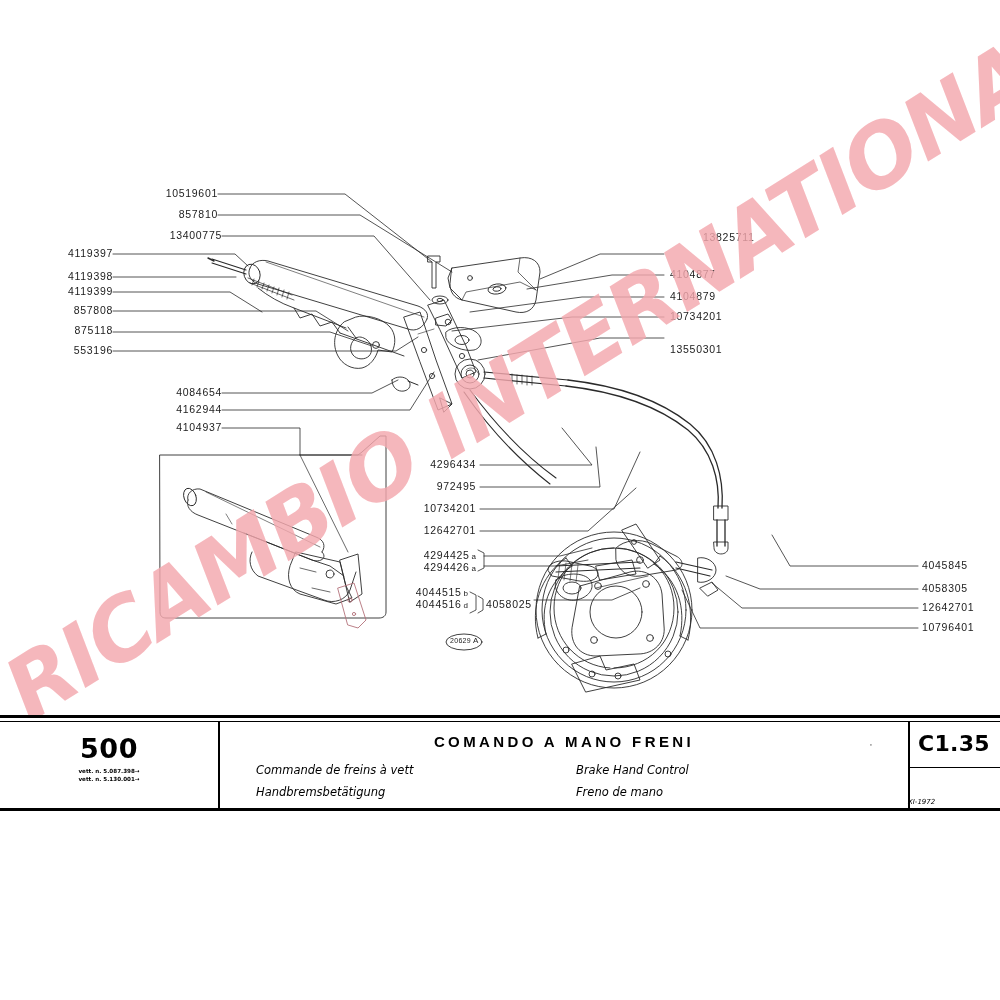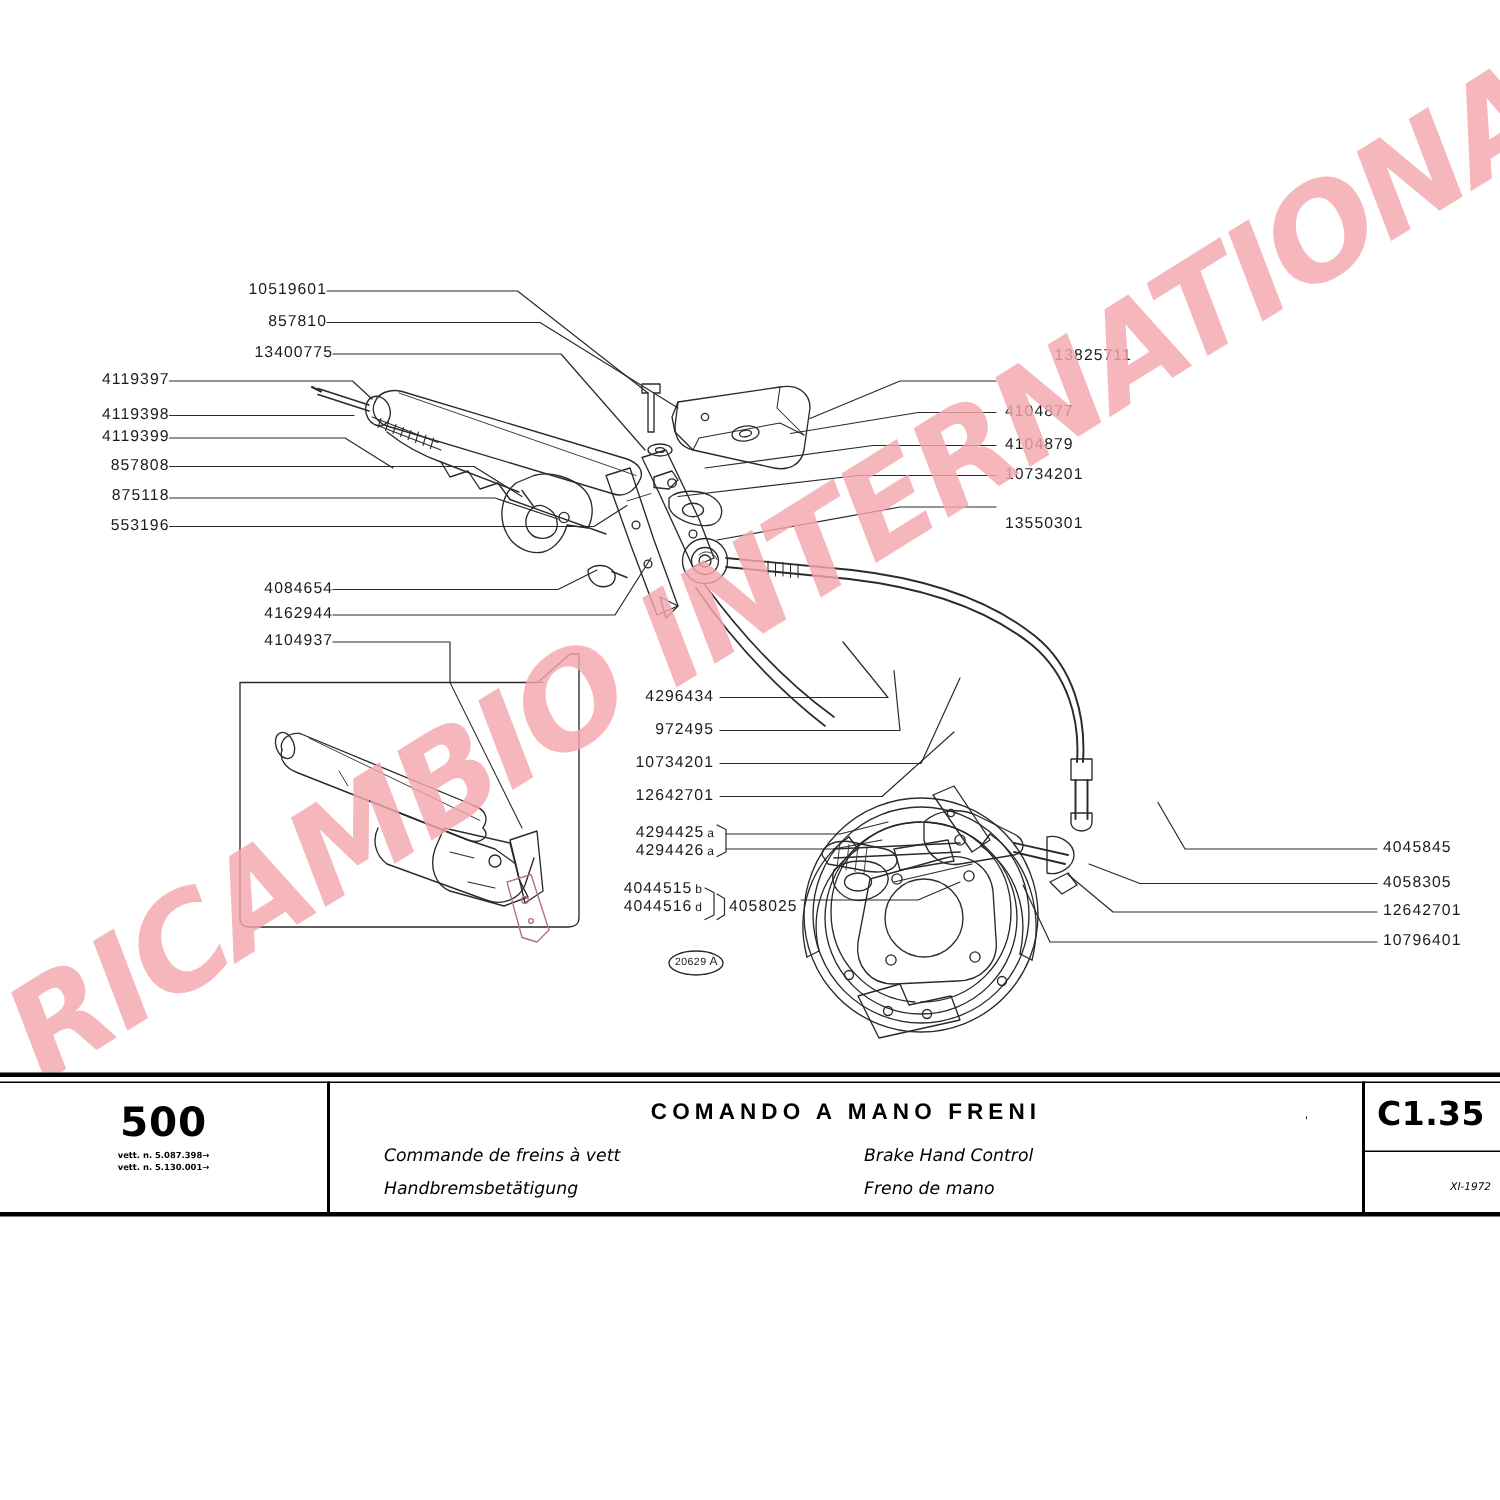--- a/index.html
+++ b/index.html
@@ -166,23 +166,23 @@
     text-align: center;
     font-family: "DejaVu Sans", sans-serif;
     font-weight: bold;
     font-size: 22px;
     color: #000;
     letter-spacing: 0.3px;
   }
   #plate-date {
     position: absolute;
     left: 908px;
-    top: 72px;
+    top: 83px;
     width: 86px;
-    text-align: right;
+    text-align: left;
     font-family: "DejaVu Sans", sans-serif;
     font-style: italic;
     font-size: 7px;
     color: #000;
   }
 </style>
 </head>
 <body>
 
 <div id="page">

